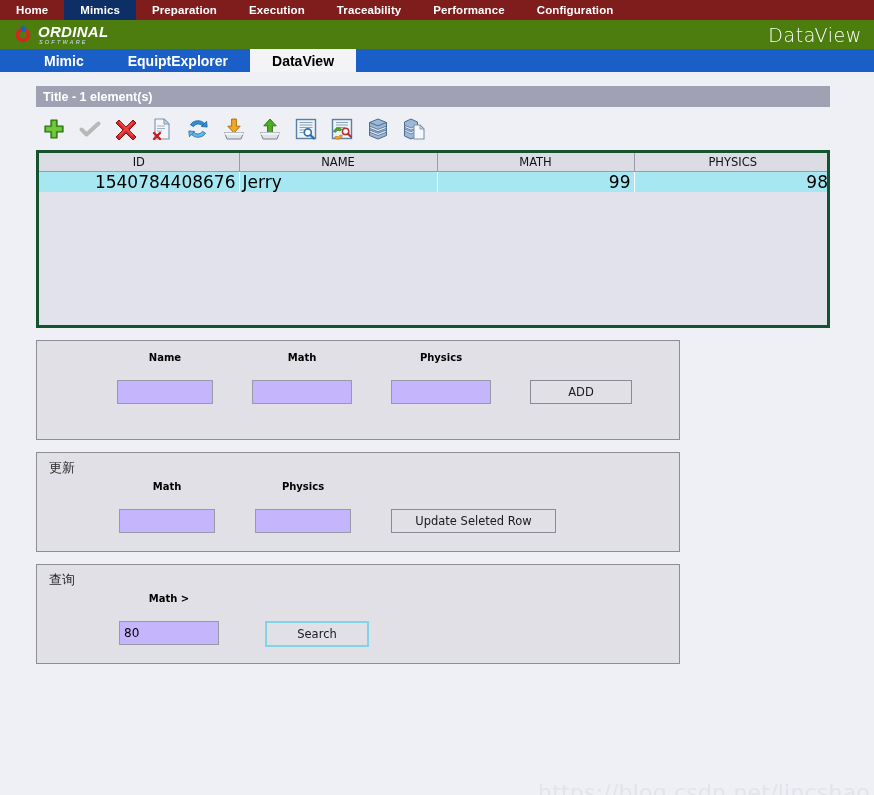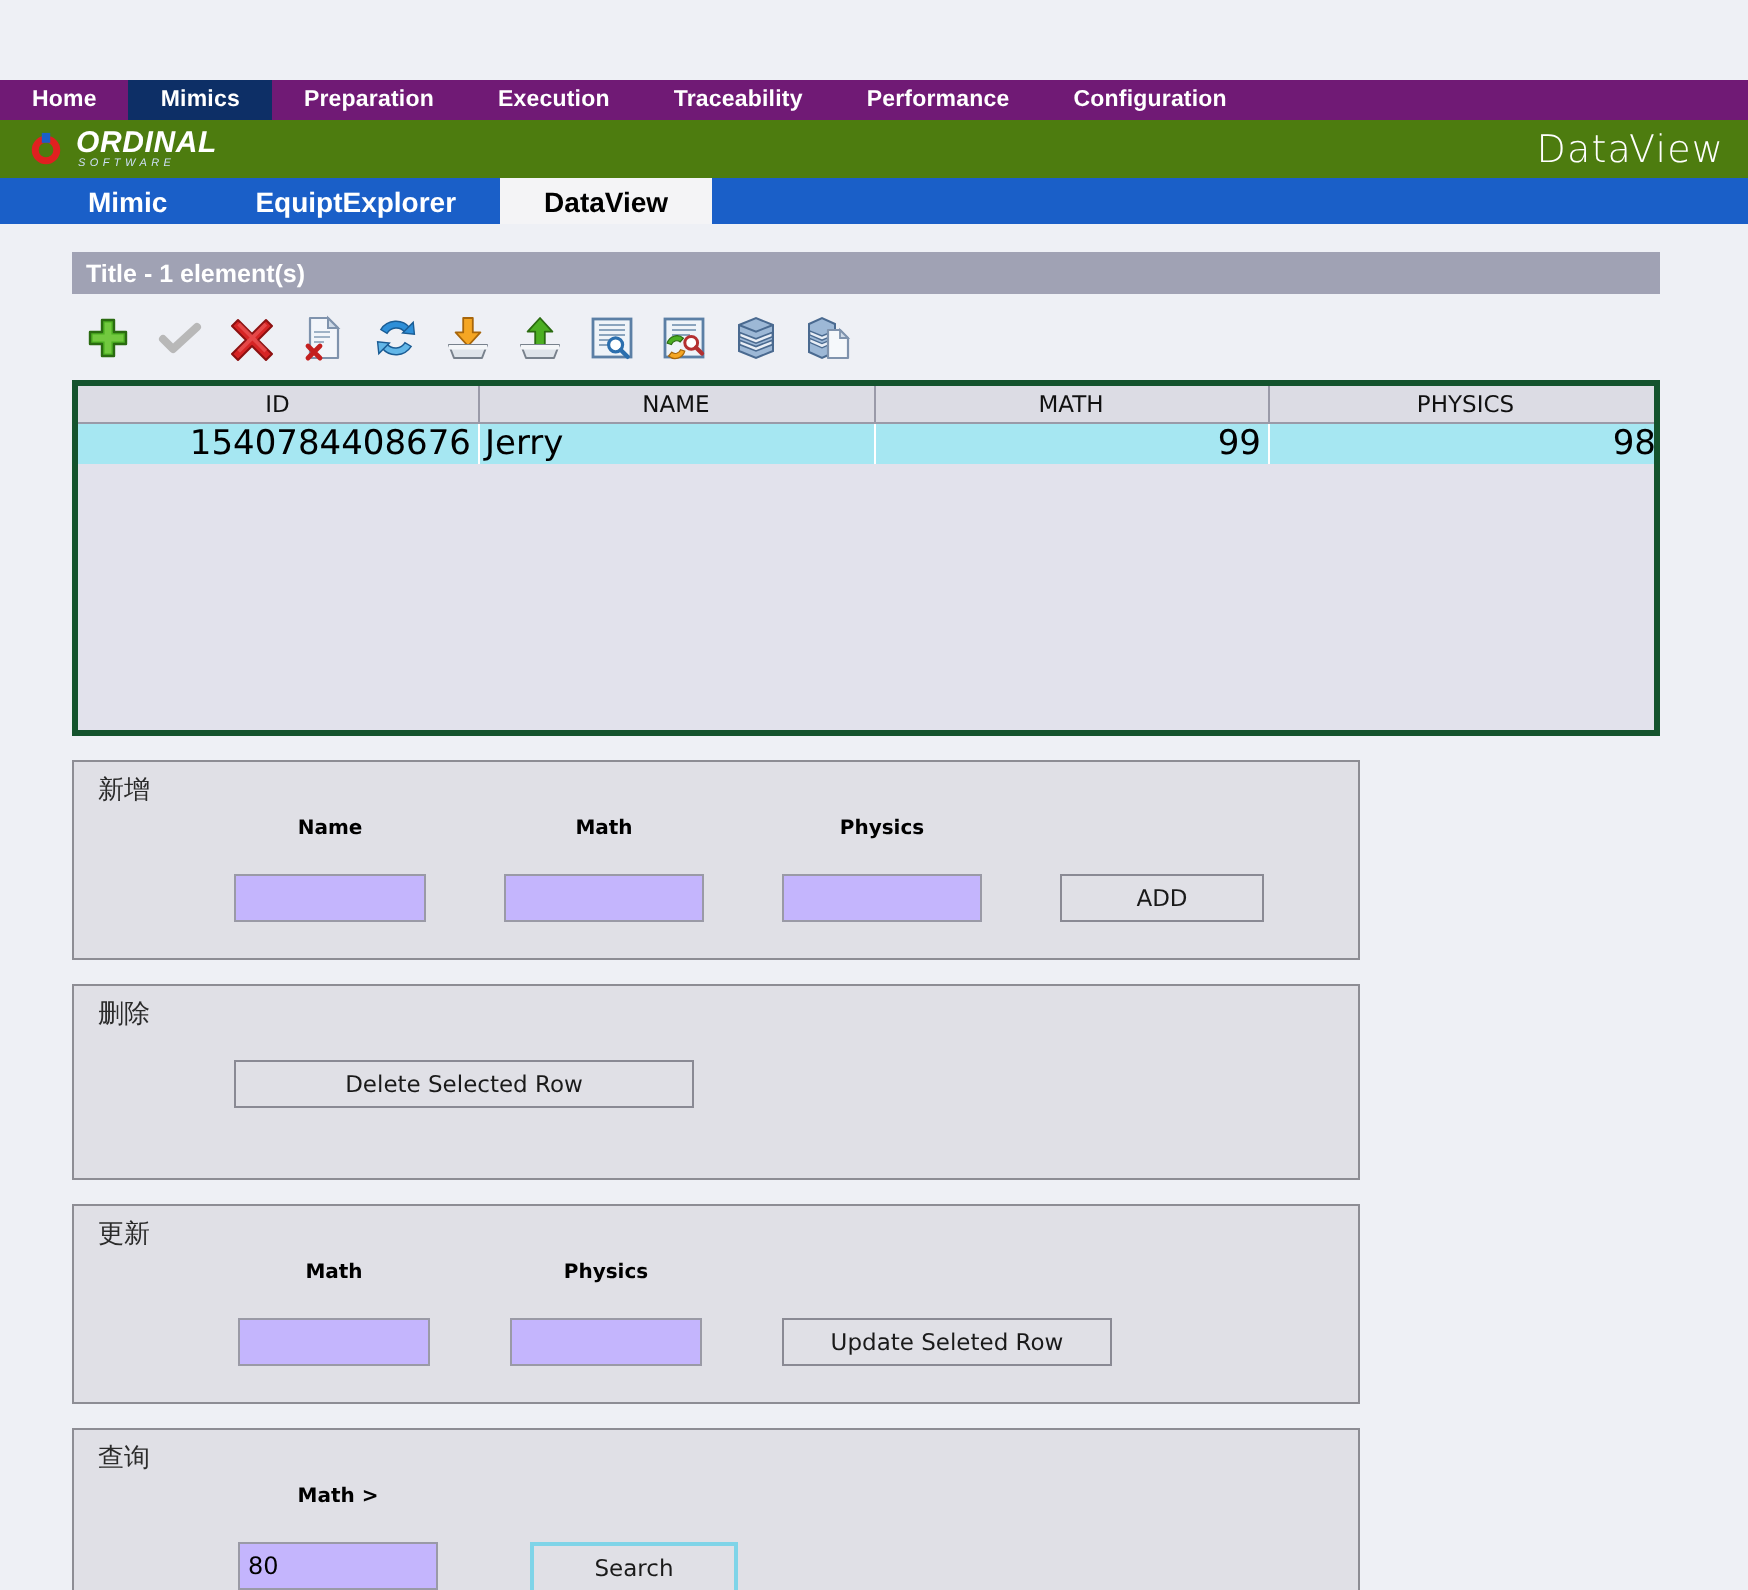--- a/index.html
+++ b/index.html
@@ -8,24 +8,23 @@
     width: 874px; height: 795px;
     overflow: hidden;
     background: #eef0f5;
     font-family: "Liberation Sans", sans-serif;
   }
 
   
   .topnav {
     position: relative;
     height: 20px;
-    background: #701a75;
+    background: #7f1d1d;
     display: flex;
     align-items: stretch;
-    margin-top: 40px;
   }
   .topnav-item {
     color: #ffffff;
     font-size: 11.5px;
     font-weight: bold;
     padding: 0 16px;
     display: flex;
     align-items: center;
     justify-content: center;
     white-space: nowrap;
@@ -367,47 +366,40 @@
           <td class="num">1540784408676</td>
           <td class="txt">Jerry</td>
           <td class="num">99</td>
           <td class="num">98</td>
         </tr>
       </tbody>
     </table>
   </div>
 
   <div class="group g-add">
-    <div class="group-legend">新增</div>
     <div class="group-row" style="gap:39px; margin-top:4px;">
       <div class="field">
         <div class="field-label">Name</div>
         <input class="field-input inp-name" type="text" style="width: 96px; margin-top: 15px;" value="">
       </div>
       <div class="field">
         <div class="field-label">Math</div>
         <input class="field-input inp-math" type="text" style="width: 100px; margin-top: 15px;" value="">
       </div>
       <div class="field">
         <div class="field-label">Physics</div>
         <input class="field-input inp-phys" type="text" style="width: 100px; margin-top: 15px;" value="">
       </div>
       <div class="field">
         <div class="field-label">&nbsp;</div>
         <button class="btn addbtn" style="width:102px; margin-top:15px;">ADD</button>
       </div>
     </div>
   </div>
 
-  <div class="group g-del">
-    <div class="group-legend">删除</div>
-    <div class="group-row" style="margin-top:14px;">
-      <button class="btn" style="width:230px;">Delete Selected Row</button>
-    </div>
-  </div>
 
   <div class="group g-upd">
     <div class="group-legend">更新</div>
     <div class="group-row" style="gap:40px; margin-top:4px; padding-left:72px;">
       <div class="field">
         <div class="field-label">Math</div>
         <input class="field-input" type="text" style="width: 96px; margin-top: 15px;" value="">
       </div>
       <div class="field">
         <div class="field-label">Physics</div>

